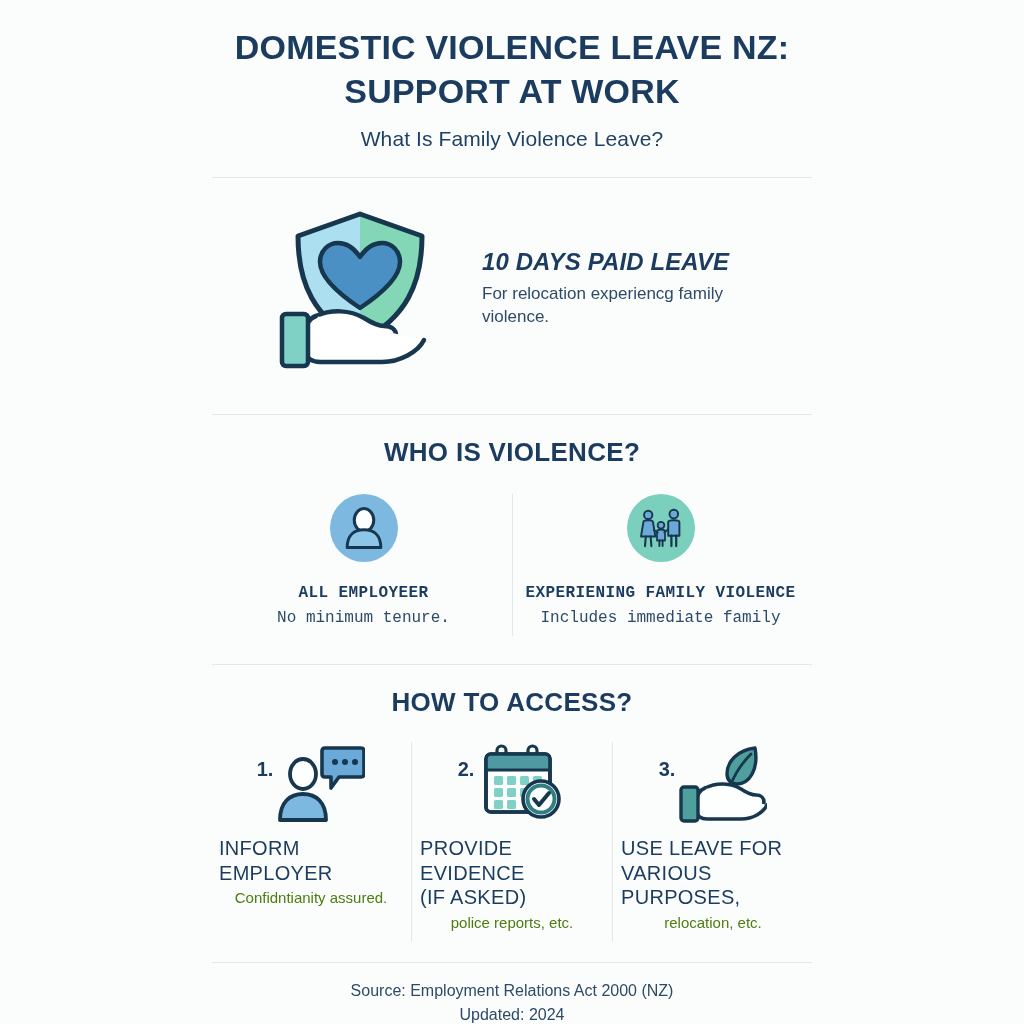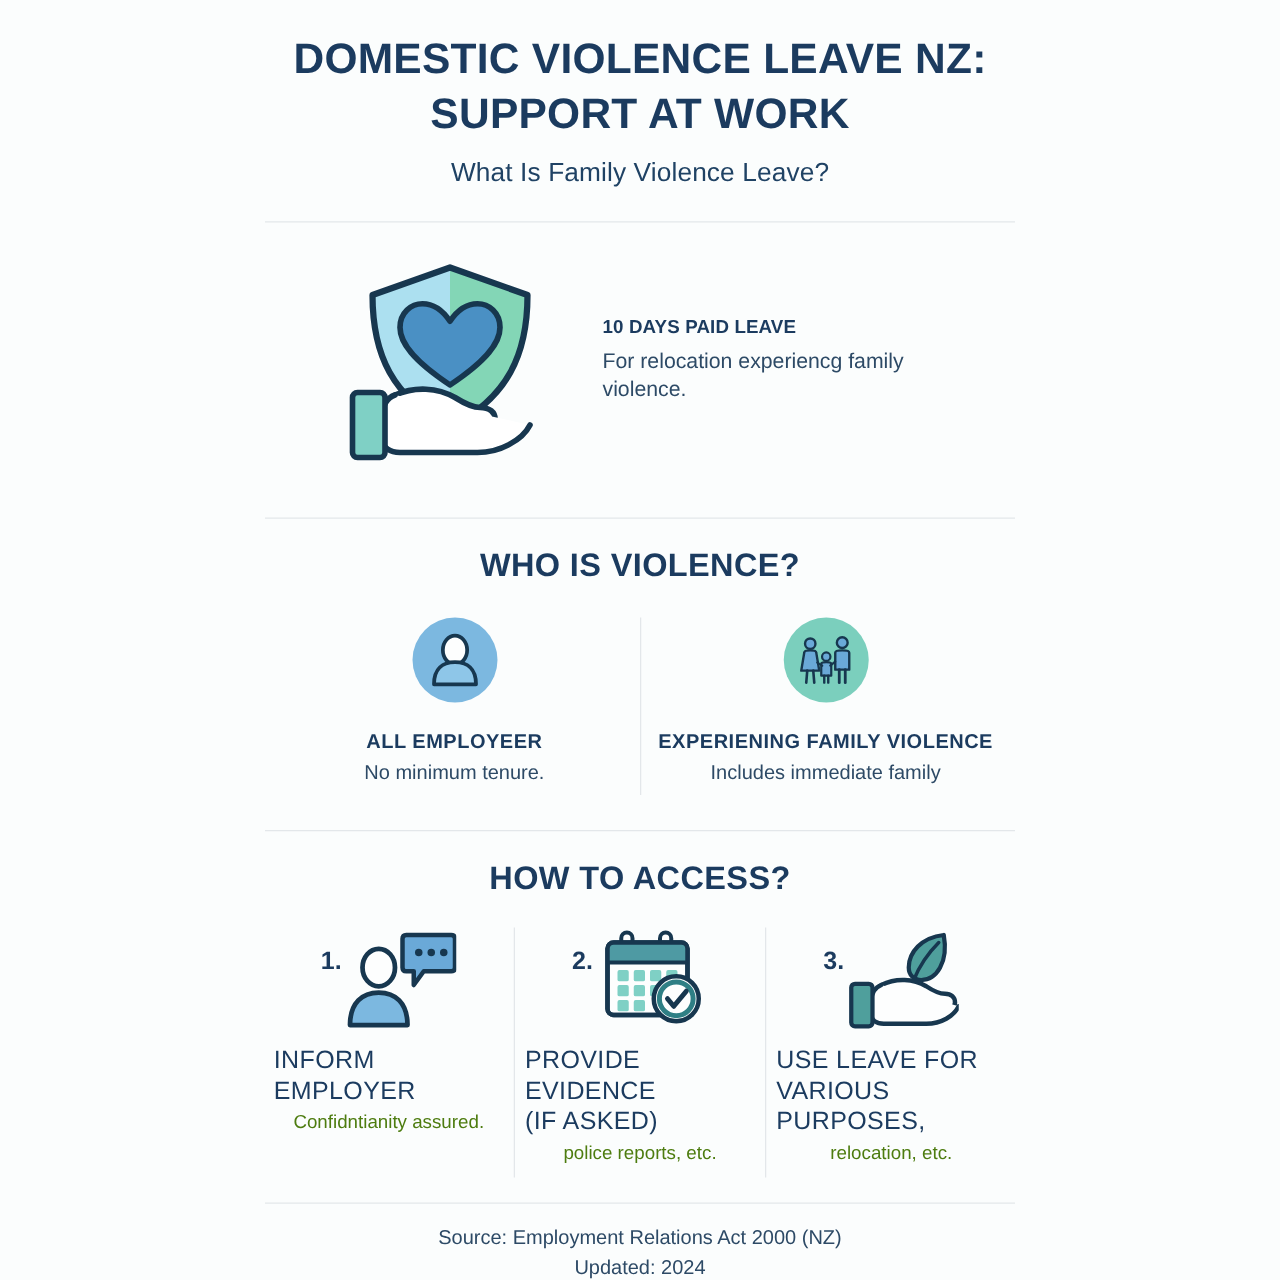--- a/index.html
+++ b/index.html
@@ -71,25 +71,26 @@
     gap: 34px;
     padding: 28px 0 26px 0;
   }
   .hero-icon {
     width: 176px;
     height: 164px;
     flex: none;
   }
   .hero-text { width: 270px; }
   .hero-head {
-    font-size: 15px;
+    font-size: 24px;
     font-weight: bold;
     color: #1b3b5f;
     letter-spacing: 0.1px;
     line-height: 1.15;
+    font-style: italic;
   }
   .hero-sub {
     margin-top: 8px;
     font-size: 17px;
     line-height: 1.32;
     color: #2d4a66;
   }
 
   
   .section-head {
@@ -109,20 +110,21 @@
     margin-top: 26px;
     padding-bottom: 6px;
   }
   .eligible-col {
     width: 296px;
     display: flex;
     flex-direction: column;
     align-items: center;
     padding: 0 6px 8px 6px;
     box-sizing: border-box;
+    font-family: Liberation Mono, monospace;
   }
   .circle-icon {
     width: 68px;
     height: 68px;
     border-radius: 50%;
     display: flex;
     align-items: center;
     justify-content: center;
   }
   .eligible-title {

